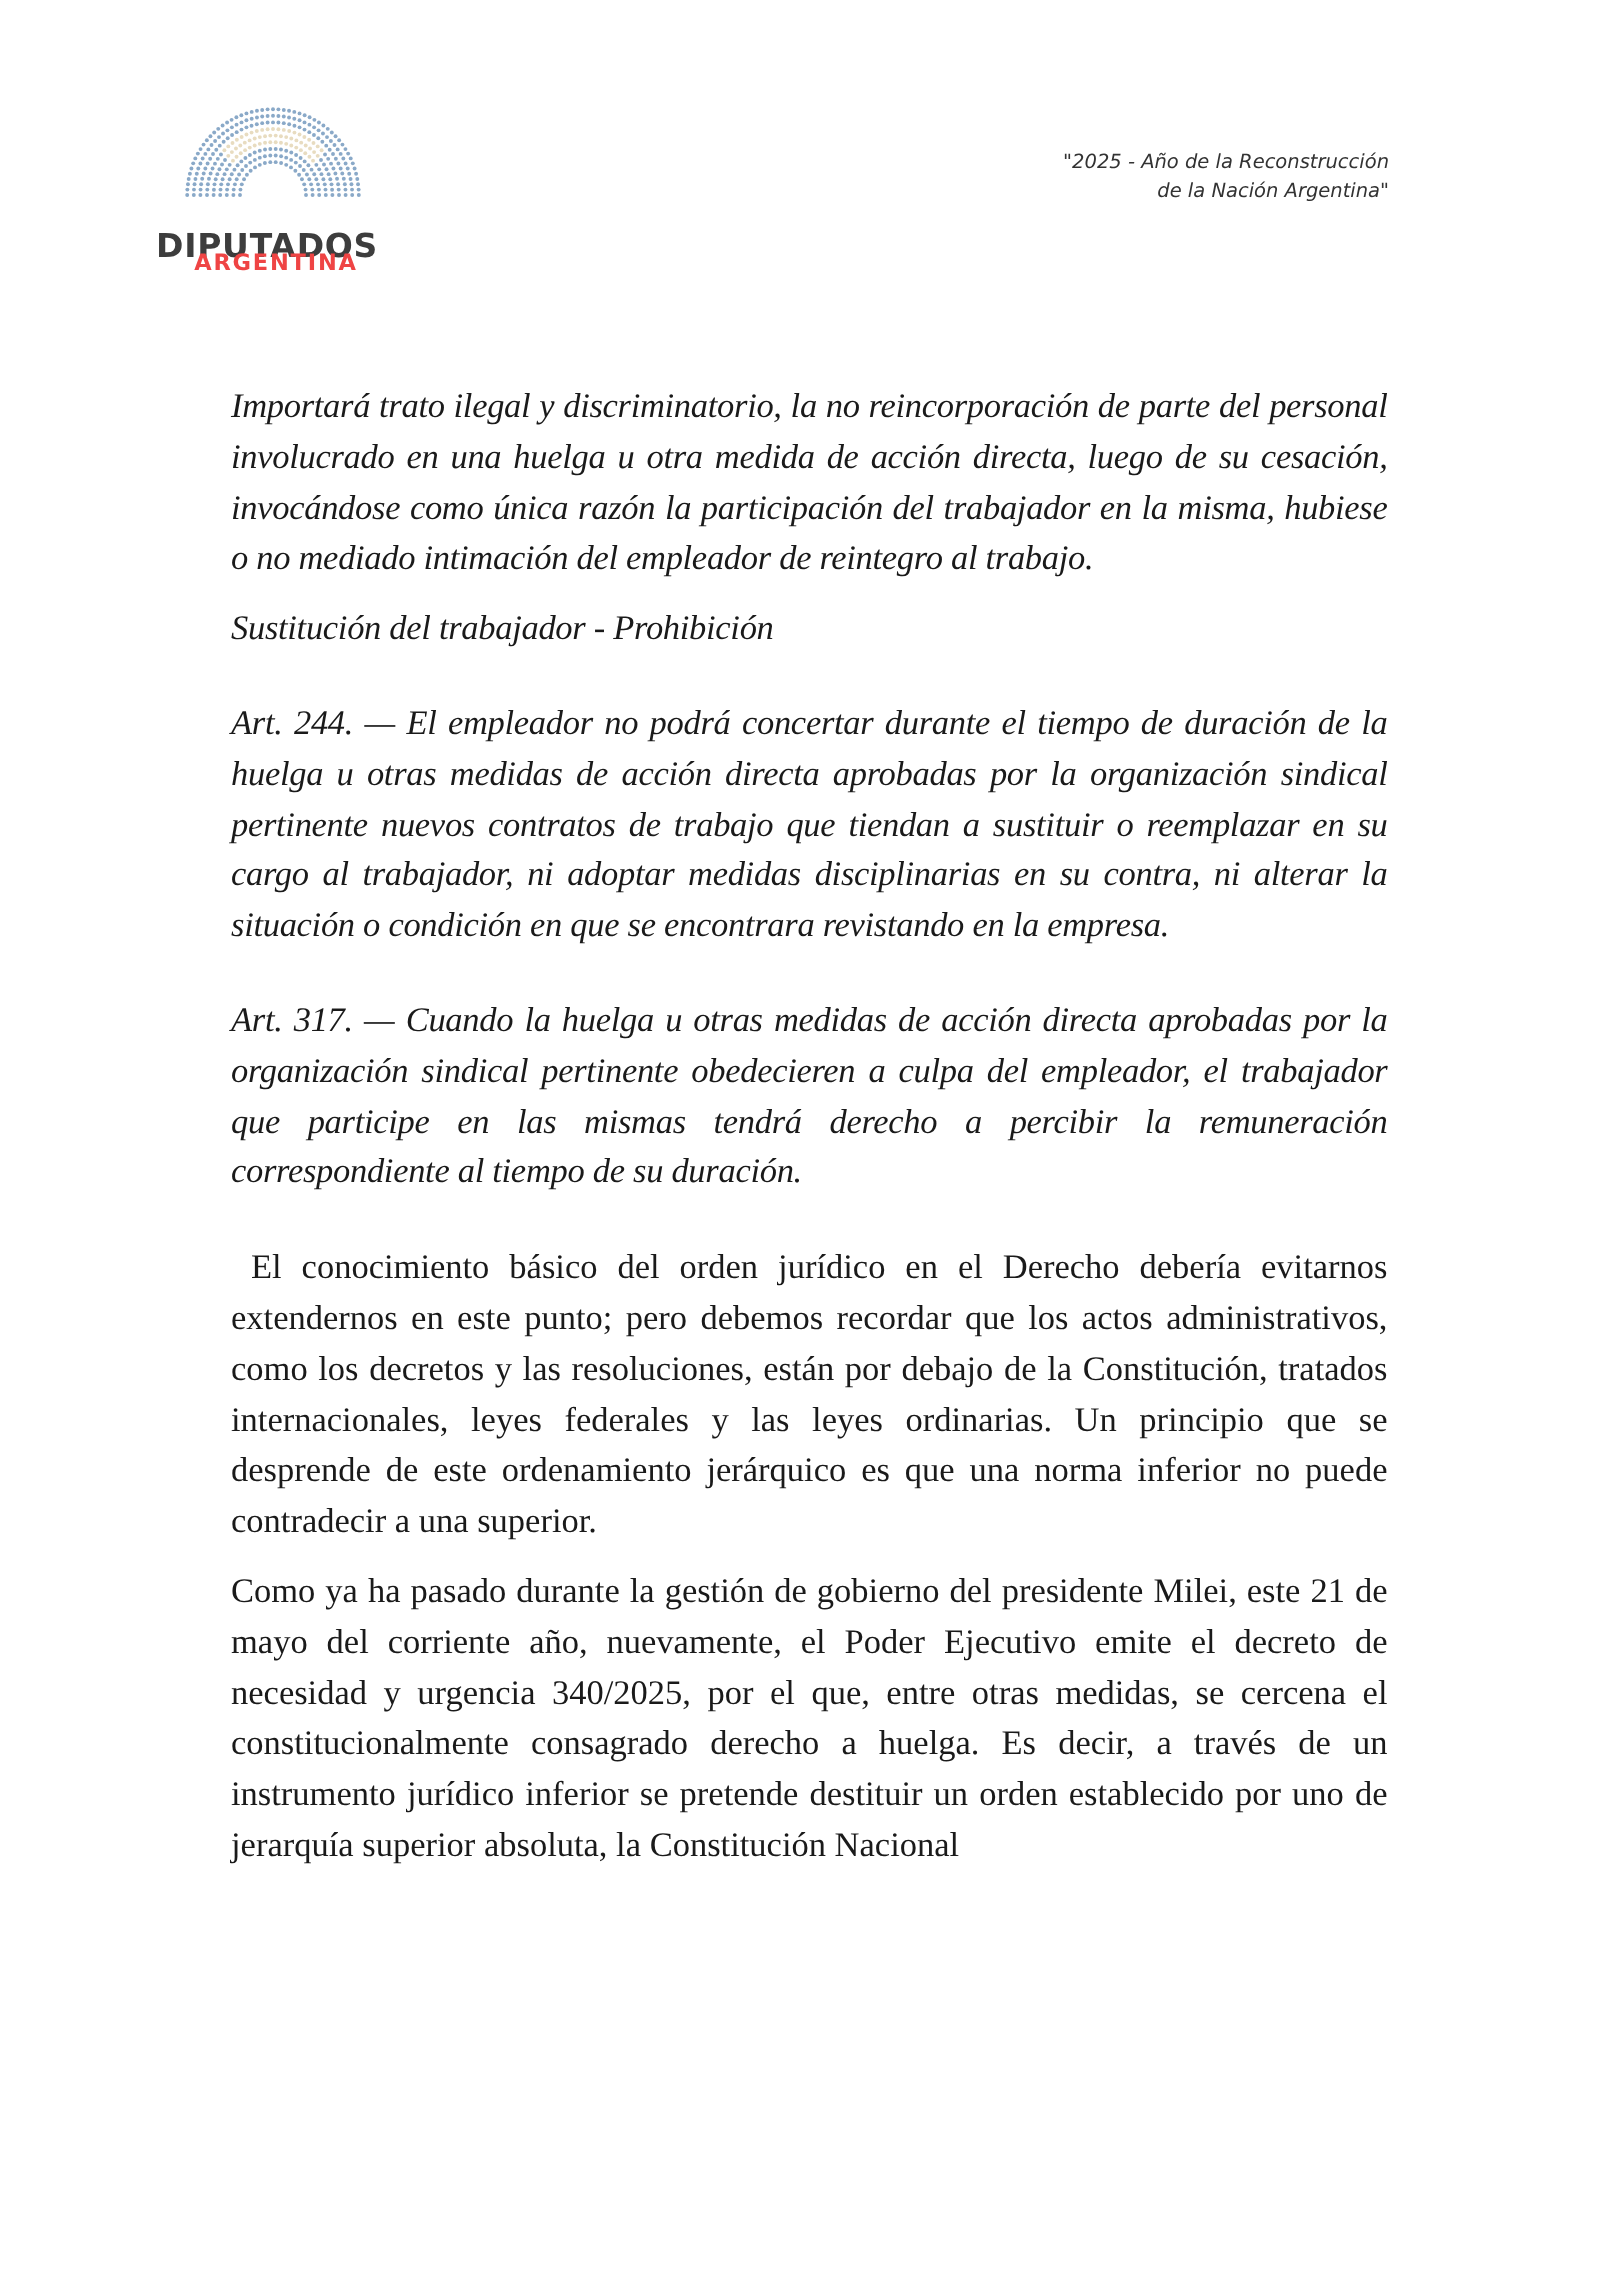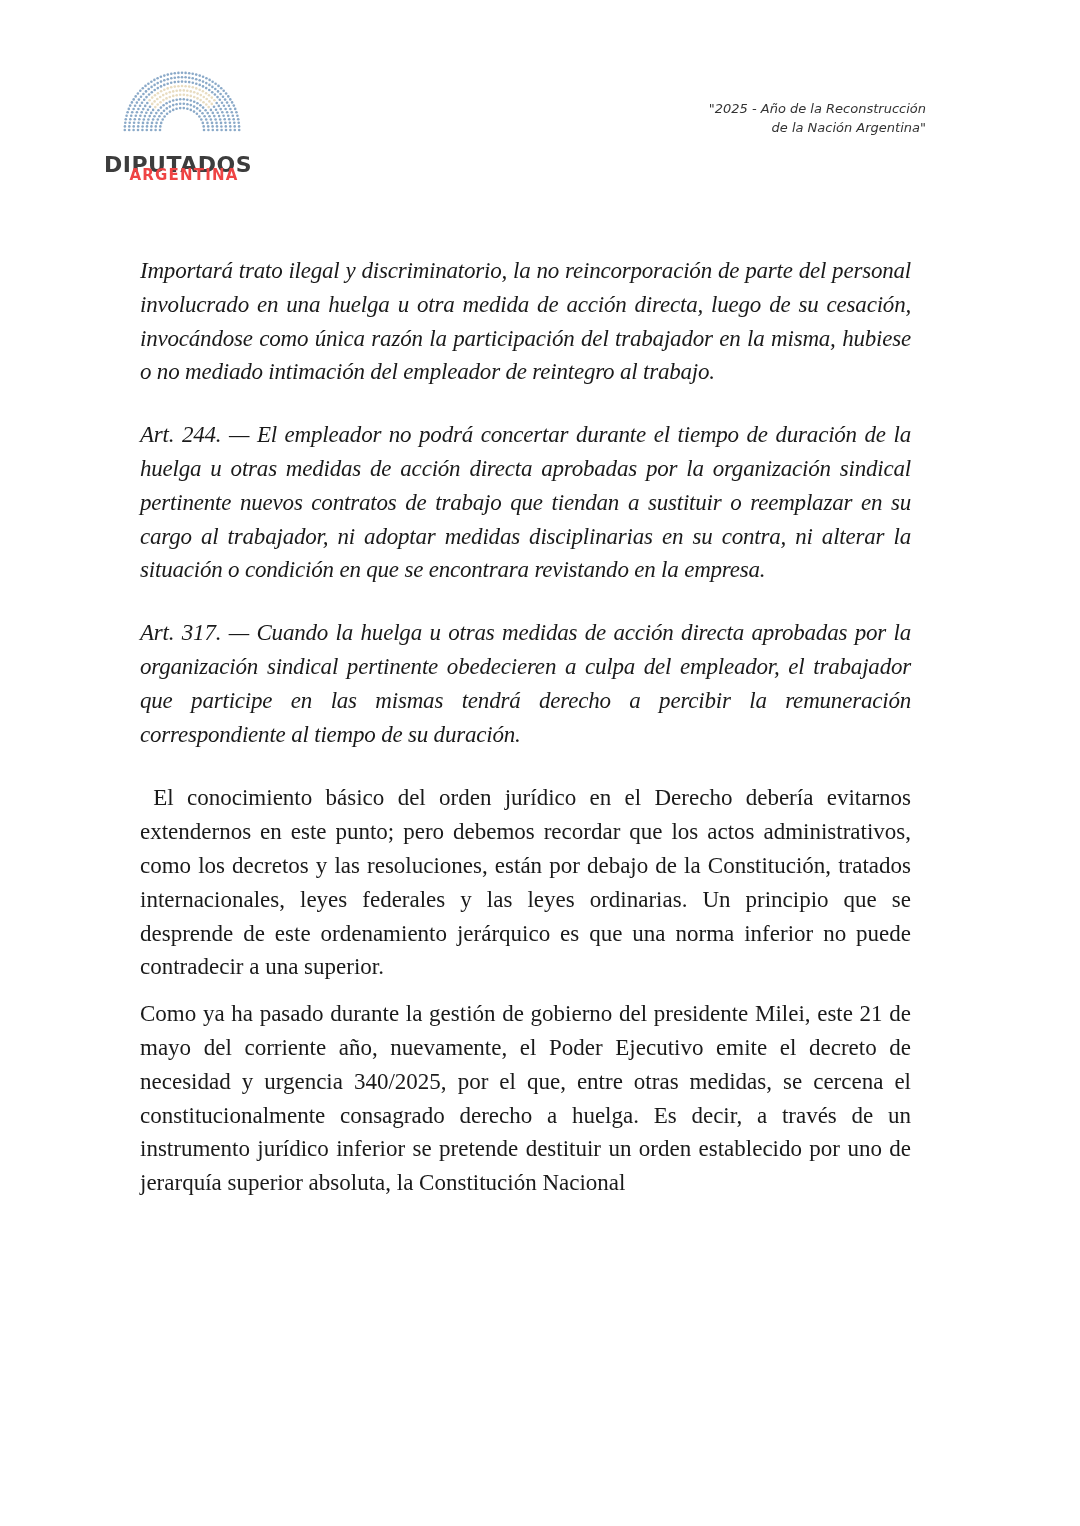--- a/index.html
+++ b/index.html
@@ -6,21 +6,21 @@
     body { width: 1080px; height: 1526px; position: relative; overflow: hidden; color: #1a1a1a; }
     .logo { position: absolute; left: 100px; top: 64px; width: 164px; height: 124px; }
     .logo svg { display: block; margin: 0 auto; }
     .logo-title { position: absolute; left: 4px; top: 88px; width: 160px; text-align: left;
       font-family: "DejaVu Sans", sans-serif; font-size: 22px; font-weight: bold; color: #3d3d3d; letter-spacing: 0.5px; }
     .logo-sub { position: absolute; left: 4px; top: 102px; width: 160px; text-align: center;
       font-family: "DejaVu Sans", sans-serif; font-size: 15px; font-weight: bold; color: #ef4444; letter-spacing: 1.2px; }
     .motto { position: absolute; right: 154px; top: 99px; text-align: right;
       font-family: "DejaVu Sans", sans-serif; font-style: italic; font-size: 13px; line-height: 19px; color: #333; }
     .motto div { white-space: pre; }
-    .content { position: absolute; left: 140px; top: 254px; width: 771px; }
+    .content { position: absolute; left: 154px; top: 254px; width: 771px; }
     p { margin: 0; font-family: "Liberation Serif", serif; font-size: 23px; line-height: 33.8px; text-align: justify; }
     p.it { font-style: italic; letter-spacing: -0.2px; }
     .heading { margin-top: 13px; }
     .art { margin-top: 29px; }
     .para1 { margin-top: 30px; }
     .para2 { margin-top: 13px; }
   </style>
 </head>
 <body>
 
@@ -352,19 +352,20 @@
 </div>
 
 <div class="motto">
   <div>"2025 - Año de la Reconstrucción</div>
   <div>de la Nación Argentina"</div>
 </div>
 
 <div class="content">
   <p class="it">Importará trato ilegal y discriminatorio, la no reincorporación de parte del personal involucrado en una huelga u otra medida de acción directa, luego de su cesación, invocándose como única razón la participación del trabajador en la misma, hubiese o no mediado intimación del empleador de reintegro al trabajo.</p>
 
+  <p class="it heading">Sustitución del trabajador - Prohibición</p>
   <p class="it art">Art. 244. — El empleador no podrá concertar durante el tiempo de duración de la huelga u otras medidas de acción directa aprobadas por la organización sindical pertinente nuevos contratos de trabajo que tiendan a sustituir o reemplazar en su cargo al trabajador, ni adoptar medidas disciplinarias en su contra, ni alterar la situación o condición en que se encontrara revistando en la empresa.</p>
 
   <p class="it art">Art. 317. — Cuando la huelga u otras medidas de acción directa aprobadas por la organización sindical pertinente obedecieren a culpa del empleador, el trabajador que participe en las mismas tendrá derecho a percibir la remuneración correspondiente al tiempo de su duración.</p>
 
   <p class="para1" style="white-space: pre-wrap;"> El conocimiento básico del orden jurídico en el Derecho debería evitarnos extendernos en este punto; pero debemos recordar que los actos administrativos, como los decretos y las resoluciones, están por debajo de la Constitución, tratados internacionales, leyes federales y las leyes ordinarias. Un principio que se desprende de este ordenamiento jerárquico es que una norma inferior no puede contradecir a una superior.</p>
   <p class="para2">Como ya ha pasado durante la gestión de gobierno del presidente Milei, este 21 de mayo del corriente año, nuevamente, el Poder Ejecutivo emite el decreto de necesidad y urgencia 340/2025, por el que, entre otras medidas, se cercena el constitucionalmente consagrado derecho a huelga. Es decir, a través de un instrumento jurídico inferior se pretende destituir un orden establecido por uno de jerarquía superior absoluta, la Constitución Nacional</p>
 </div>
 
 </body></html>

